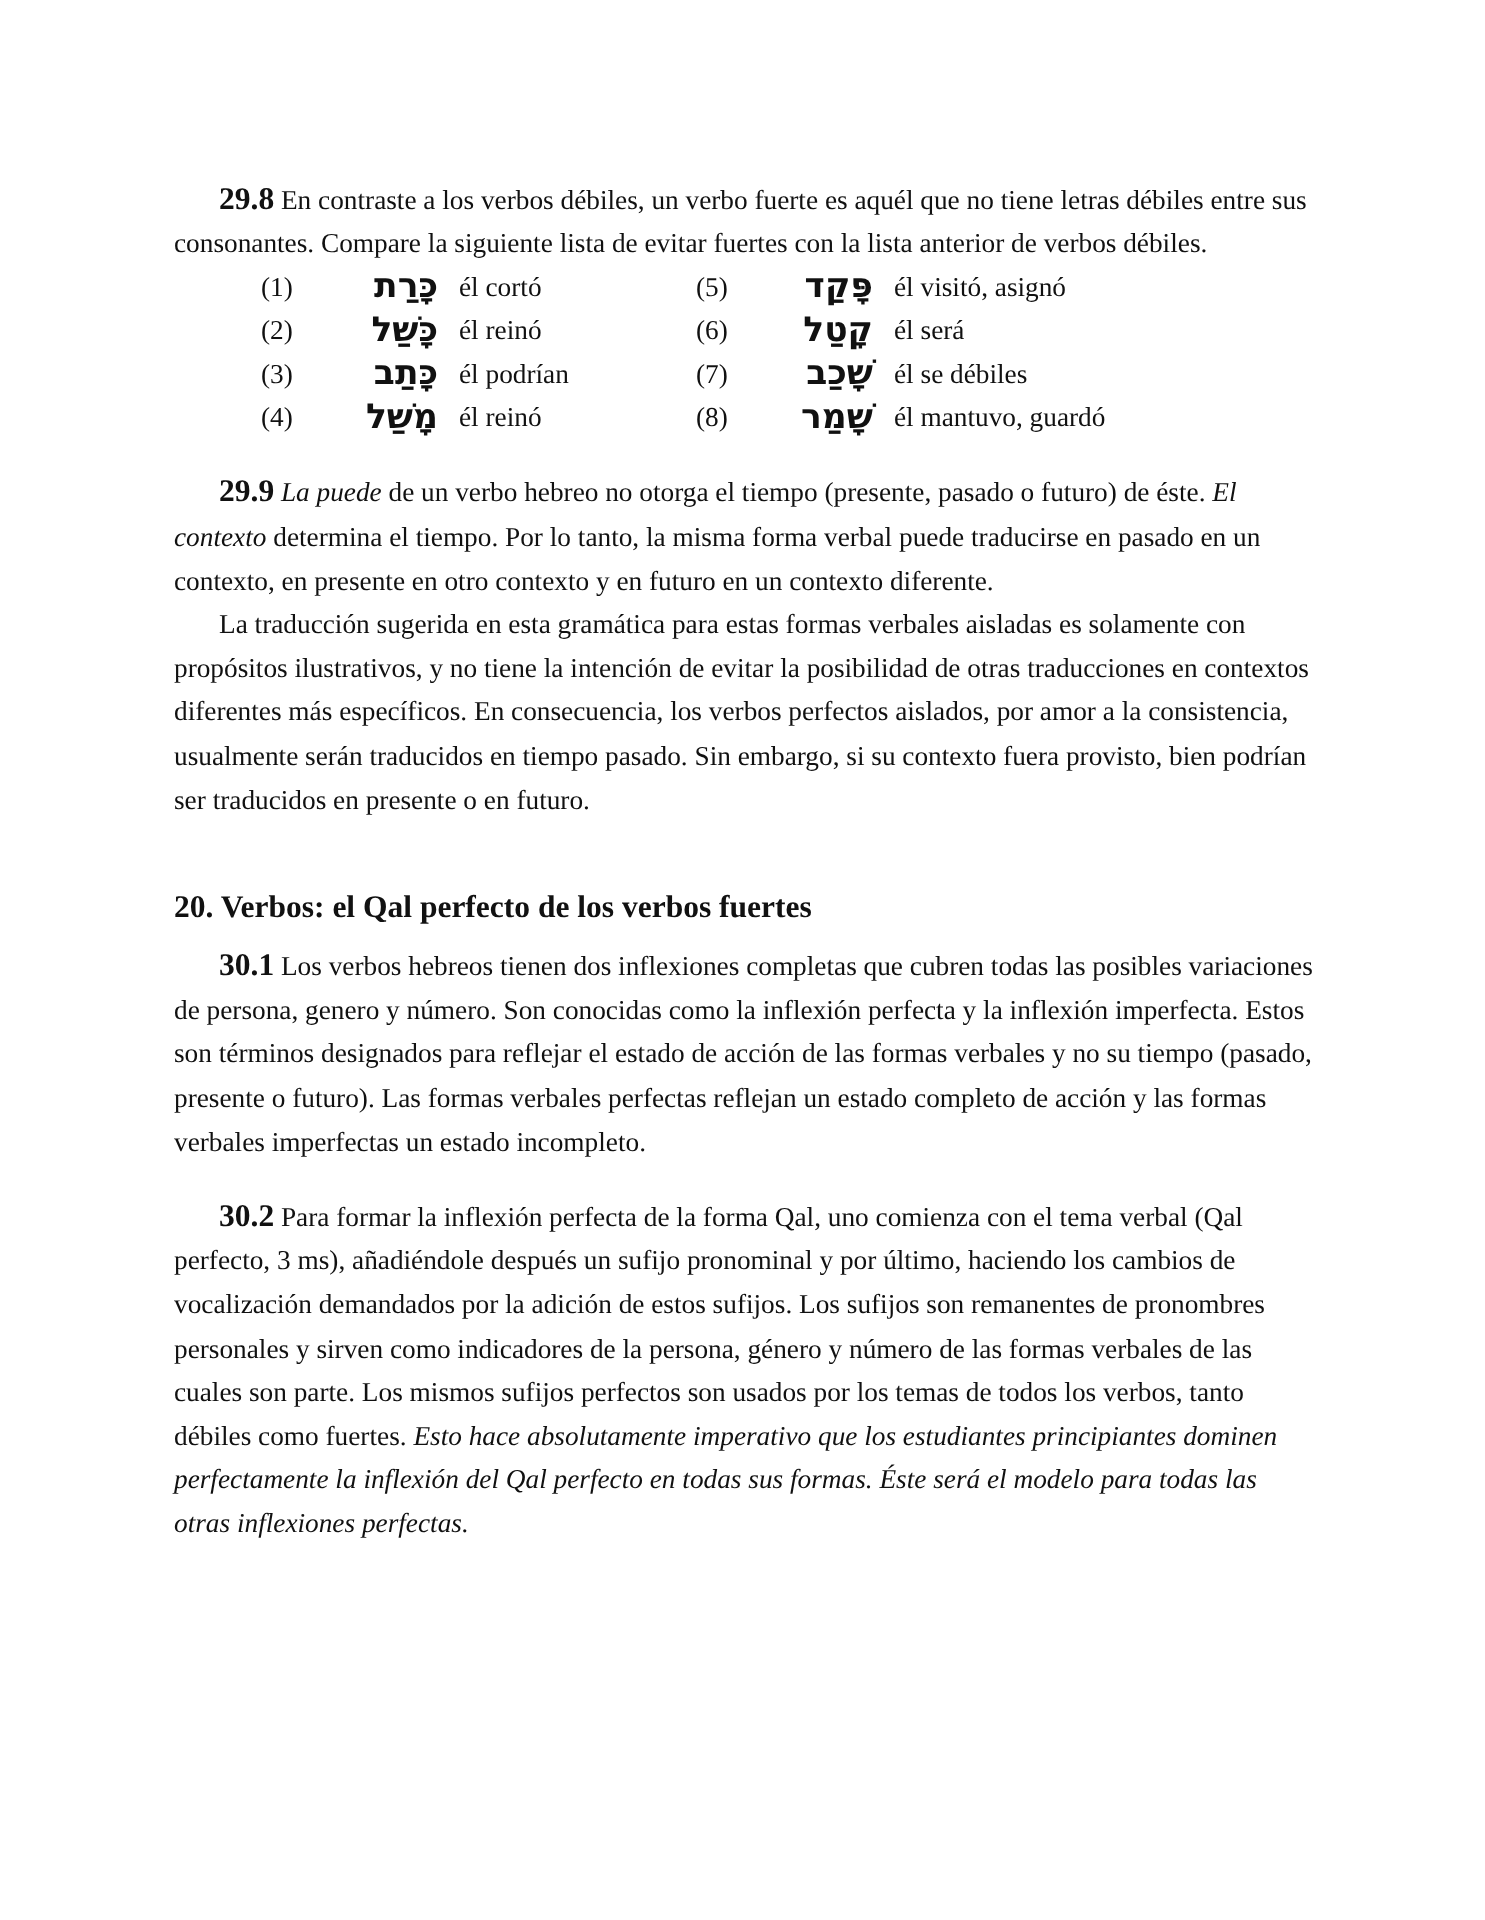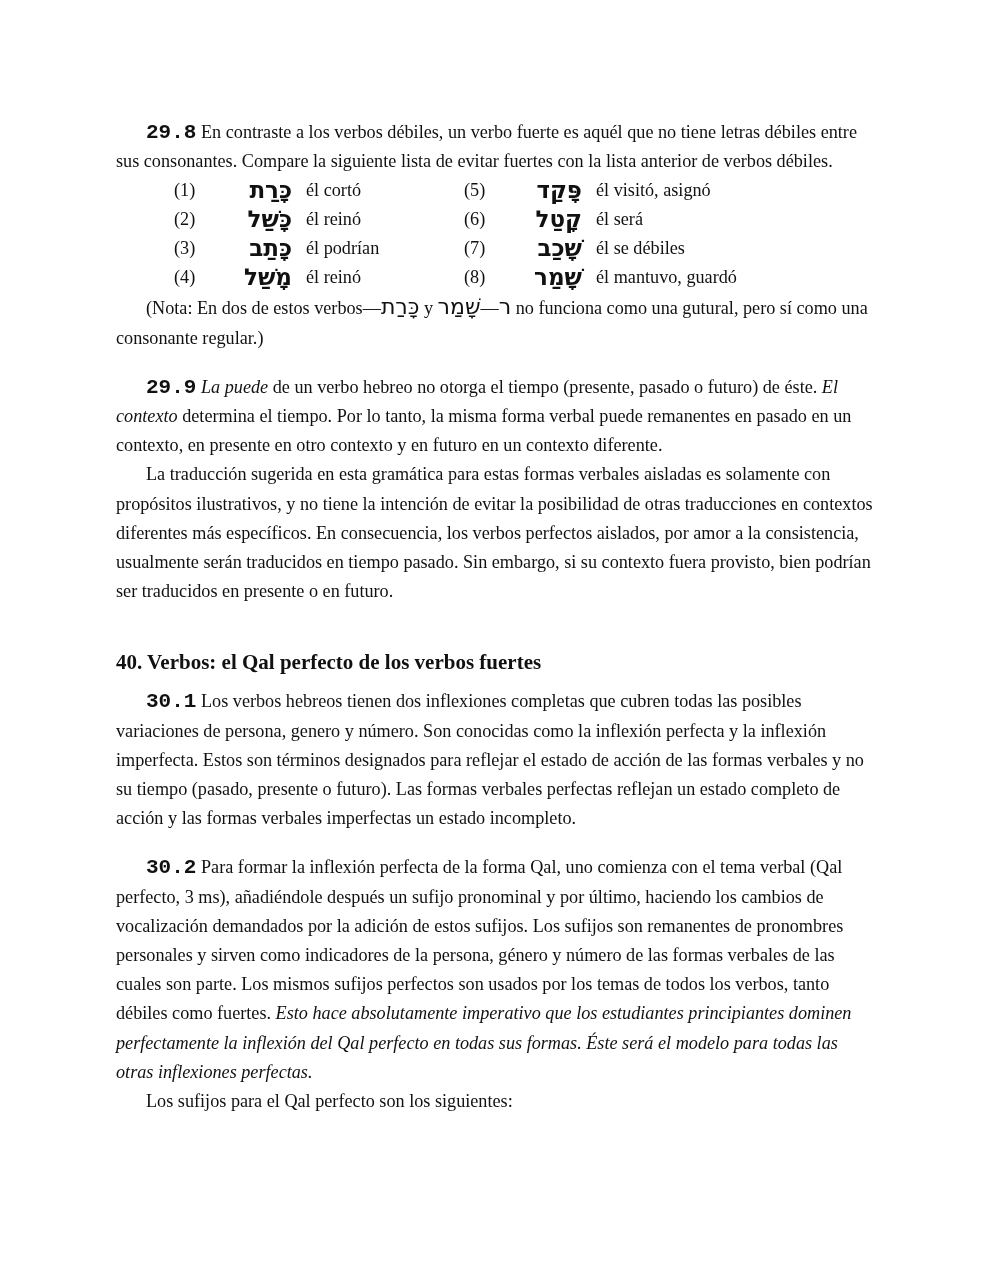--- a/index.html
+++ b/index.html
@@ -23,21 +23,20 @@
       width: 760px;
     }
     p {
       margin: 0;
       line-height: 29.2px;
       text-indent: 30px;
     }
     .num {
       font-weight: bold;
       font-size: 21px;
-      font-family: Liberation Mono, monospace;
     }
     .it { font-style: italic; }
     .heb {
       font-family: "DejaVu Sans", "Liberation Sans", sans-serif;
       direction: rtl;
       unicode-bidi: isolate;
       font-size: 22px;
     }
     .verb-list {
       margin: 0;
@@ -126,35 +125,33 @@
       <span class="verb-heb">שָׁכַב</span>
       <span class="verb-gloss">él se débiles</span>
     </div>
     <div class="verb-row" style="left:348px; top:87px;">
       <span class="verb-idx">(8)</span>
       <span class="verb-heb">שָׁמַר</span>
       <span class="verb-gloss">él mantuvo, guardó</span>
     </div>
   </div>
 
-  <p><span>(Nota: En dos de estos verbos—</span><span class="heb">כָּרַת</span><span> y </span><span class="heb">שָׁמַר</span><span>—</span><span class="heb">ר</span><span>  no funciona como una gutural, pero sí como una consonante regular.)</span></p>
 
   <div class="gap-sm"></div>
 
-  <p><span class="num">29.9</span> <span class="it">La puede</span><span> de un verbo hebreo no otorga el tiempo (presente, pasado o futuro) de éste. </span><span class="it">El contexto</span><span> determina el tiempo. Por lo tanto, la misma forma verbal puede remanentes en pasado en un contexto, en presente en otro contexto y en futuro en un contexto diferente.</span></p>
+  <p><span class="num">29.9</span> <span class="it">La puede</span><span> de un verbo hebreo no otorga el tiempo (presente, pasado o futuro) de éste. </span><span class="it">El contexto</span><span> determina el tiempo. Por lo tanto, la misma forma verbal puede traducirse en pasado en un contexto, en presente en otro contexto y en futuro en un contexto diferente.</span></p>
 
   <p>La traducción sugerida en esta gramática para estas formas verbales aisladas es solamente con propósitos ilustrativos, y no tiene la intención de evitar la posibilidad de otras traducciones en contextos diferentes más específicos. En consecuencia, los verbos perfectos aislados, por amor a la consistencia, usualmente serán traducidos en tiempo pasado. Sin embargo, si su contexto fuera provisto, bien podrían ser traducidos en presente o en futuro.</p>
 
   <div class="gap-md"></div>
 
-  <h2>40. Verbos: el Qal perfecto de los verbos fuertes</h2>
+  <h2>20. Verbos: el Qal perfecto de los verbos fuertes</h2>
 
   <div class="gap-h"></div>
 
   <p><span class="num">30.1</span><span> Los verbos hebreos tienen dos inflexiones completas que cubren todas las posibles variaciones de persona, genero y número. Son conocidas como la inflexión perfecta y la inflexión imperfecta. Estos son términos designados para reflejar el estado de acción de las formas verbales y no su tiempo (pasado, presente o futuro). Las formas verbales perfectas reflejan un estado completo de acción y las formas verbales imperfectas un estado incompleto.</span></p>
 
   <div class="gap-sm"></div>
 
   <p><span class="num">30.2</span><span> Para formar la inflexión perfecta de la forma Qal, uno comienza con el tema verbal (Qal perfecto, 3 ms), añadiéndole después un sufijo pronominal y por último, haciendo los cambios de vocalización demandados por la adición de estos sufijos. Los sufijos son remanentes de pronombres personales y sirven como indicadores de la persona, género y número de las formas verbales de las cuales son parte. Los mismos sufijos perfectos son usados por los temas de todos los verbos, tanto débiles como fuertes. </span><span class="it">Esto hace absolutamente imperativo que los estudiantes principiantes dominen perfectamente la inflexión del Qal perfecto en todas sus formas. Éste será el modelo para todas las otras inflexiones perfectas.</span></p>
 
-  <p>Los sufijos para el Qal perfecto son los siguientes:</p>
 
 </div>
 
 </body></html>

